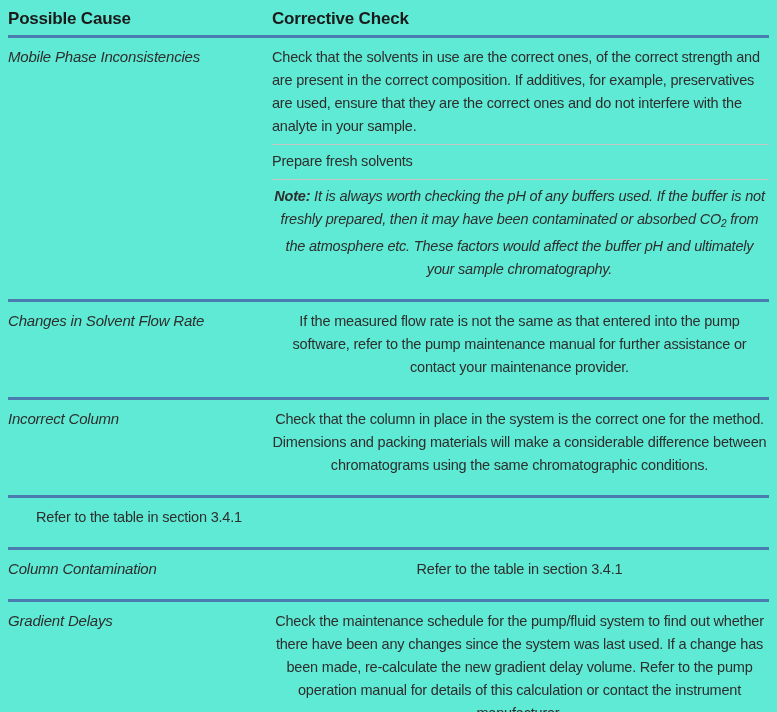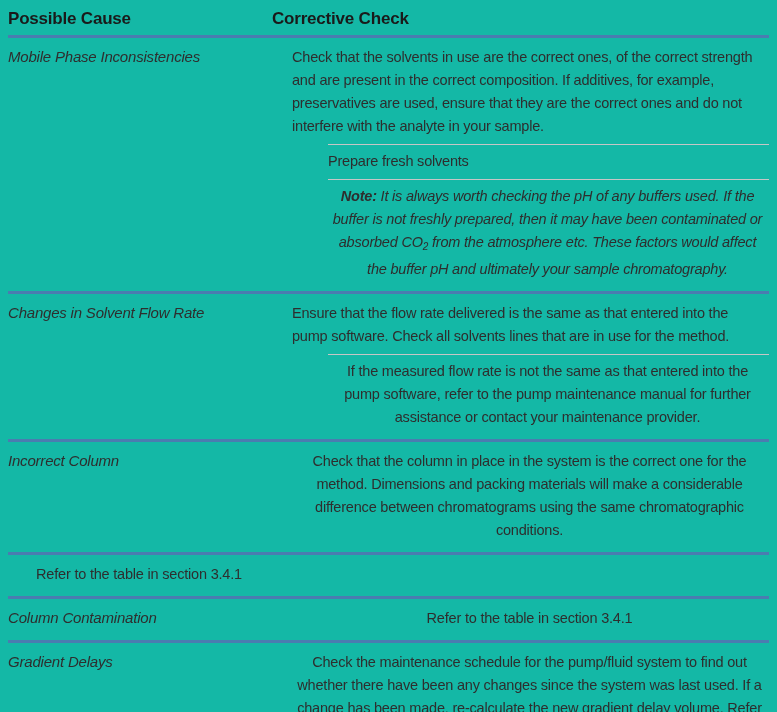--- a/index.html
+++ b/index.html
@@ -11,21 +11,21 @@
   html, body {
     margin: 0;
     padding: 0;
     background: #ffffff;
     font-family: "Liberation Sans", sans-serif;
     color: var(--text_color);
   }
   .page {
     width: 777px;
     height: 712px;
-    background: #14b8a6;
+    background: #5eead4;
     box-sizing: border-box;
     overflow: hidden;
   }
   .doc-table {
     width: 761px;
     margin: 4px 0 0 8px;
   }
   .thead {
     display: grid;
     grid-template-columns: 264px 1fr;
@@ -36,43 +36,42 @@
     font-weight: bold;
     font-size: 17px;
     line-height: 19px;
     color: var(--header_color);
     letter-spacing: -0.2px;
   }
   .row {
     display: grid;
     grid-template-columns: 264px 1fr;
     border-bottom: 3px solid var(--rule_blue);
-    padding: 4px 0 8px 0;
-    gap: 20px;
+    padding: 4px 0 16px 0;
   }
   .cause {
     font-style: italic;
     font-size: 15px;
     line-height: 22px;
     padding-top: 4px;
     padding-right: 12px;
     letter-spacing: -0.2px;
   }
   .actions {
     min-width: 0;
   }
   .para {
     font-size: 14.5px;
     line-height: 23px;
     padding: 5px 2px 6px 0;
     letter-spacing: -0.2px;
   }
   .para:first-child { padding-top: 4px; }
   .para:last-child { padding-bottom: 2px; text-align: center; }
-  .para + .para { border-top: 1px solid var(--divider_gray); margin-left: 36px; }
+  .para + .para { border-top: 1px solid var(--divider_gray); }
   .note-label {
     font-weight: bold;
     font-style: italic;
   }
   .note-text {
     font-style: italic;
   }
   .sub {
     font-style: italic;
     font-size: 10px;
@@ -95,21 +94,20 @@
       <div class="actions">
         <div class="para">Check that the solvents in use are the correct ones, of the correct strength and are present in the correct composition. If additives, for example, preservatives are used, ensure that they are the correct ones and do not interfere with the analyte in your sample.</div>
         <div class="para">Prepare fresh solvents</div>
         <div class="para"><span class="note-label">Note:</span><span class="note-text"> It is always worth checking the pH of any buffers used. If the buffer is not freshly prepared, then it may have been contaminated or absorbed CO</span><span class="sub">2</span><span class="note-text"> from the atmosphere etc. These factors would affect the buffer pH and ultimately your sample chromatography.</span></div>
       </div>
     </div>
 
     <div class="row">
       <div class="cause">Changes in Solvent Flow Rate</div>
       <div class="actions">
-        <div class="para">Ensure that the flow rate delivered is the same as that entered into the pump software. Check all solvents lines that are in use for the method.</div>
         <div class="para">If the measured flow rate is not the same as that entered into the pump software, refer to the pump maintenance manual for further assistance or contact your maintenance provider.</div>
       </div>
     </div>
 
     <div class="row">
       <div class="cause">Incorrect Column</div>
       <div class="actions">
         <div class="para">Check that the column in place in the system is the correct one for the method. Dimensions and packing materials will make a considerable difference between chromatograms using the same chromatographic conditions.</div>
       </div>
     </div>

